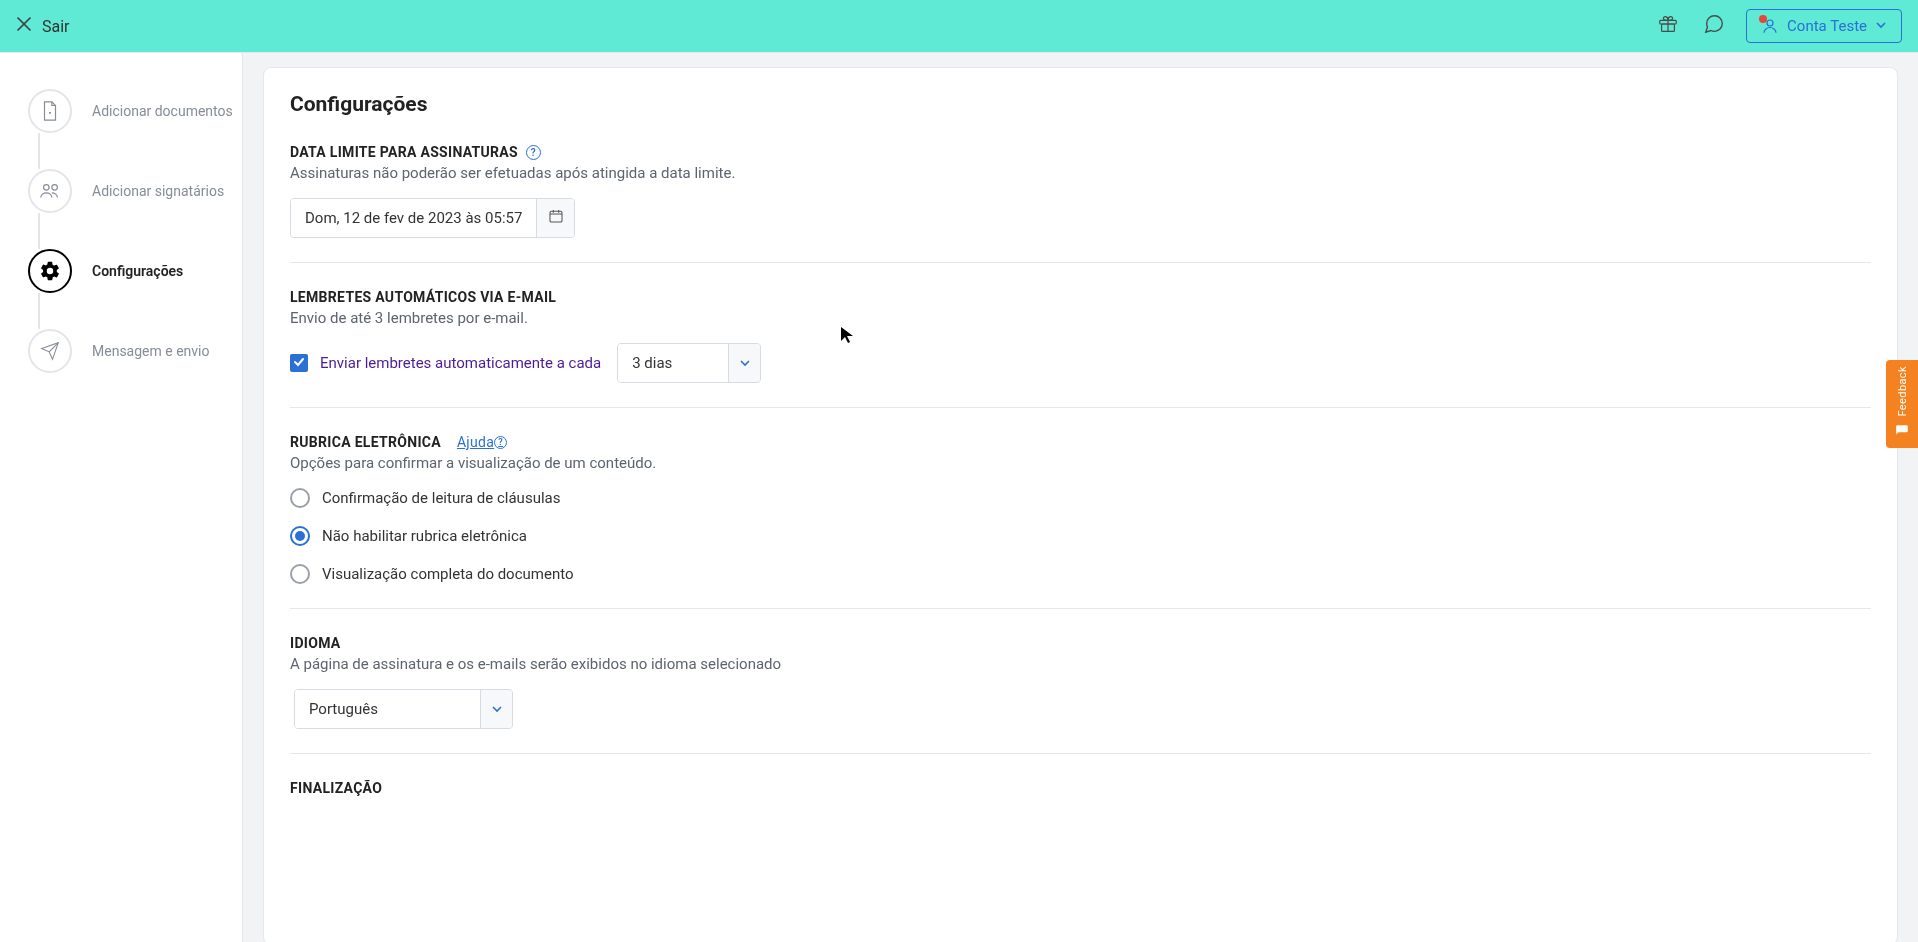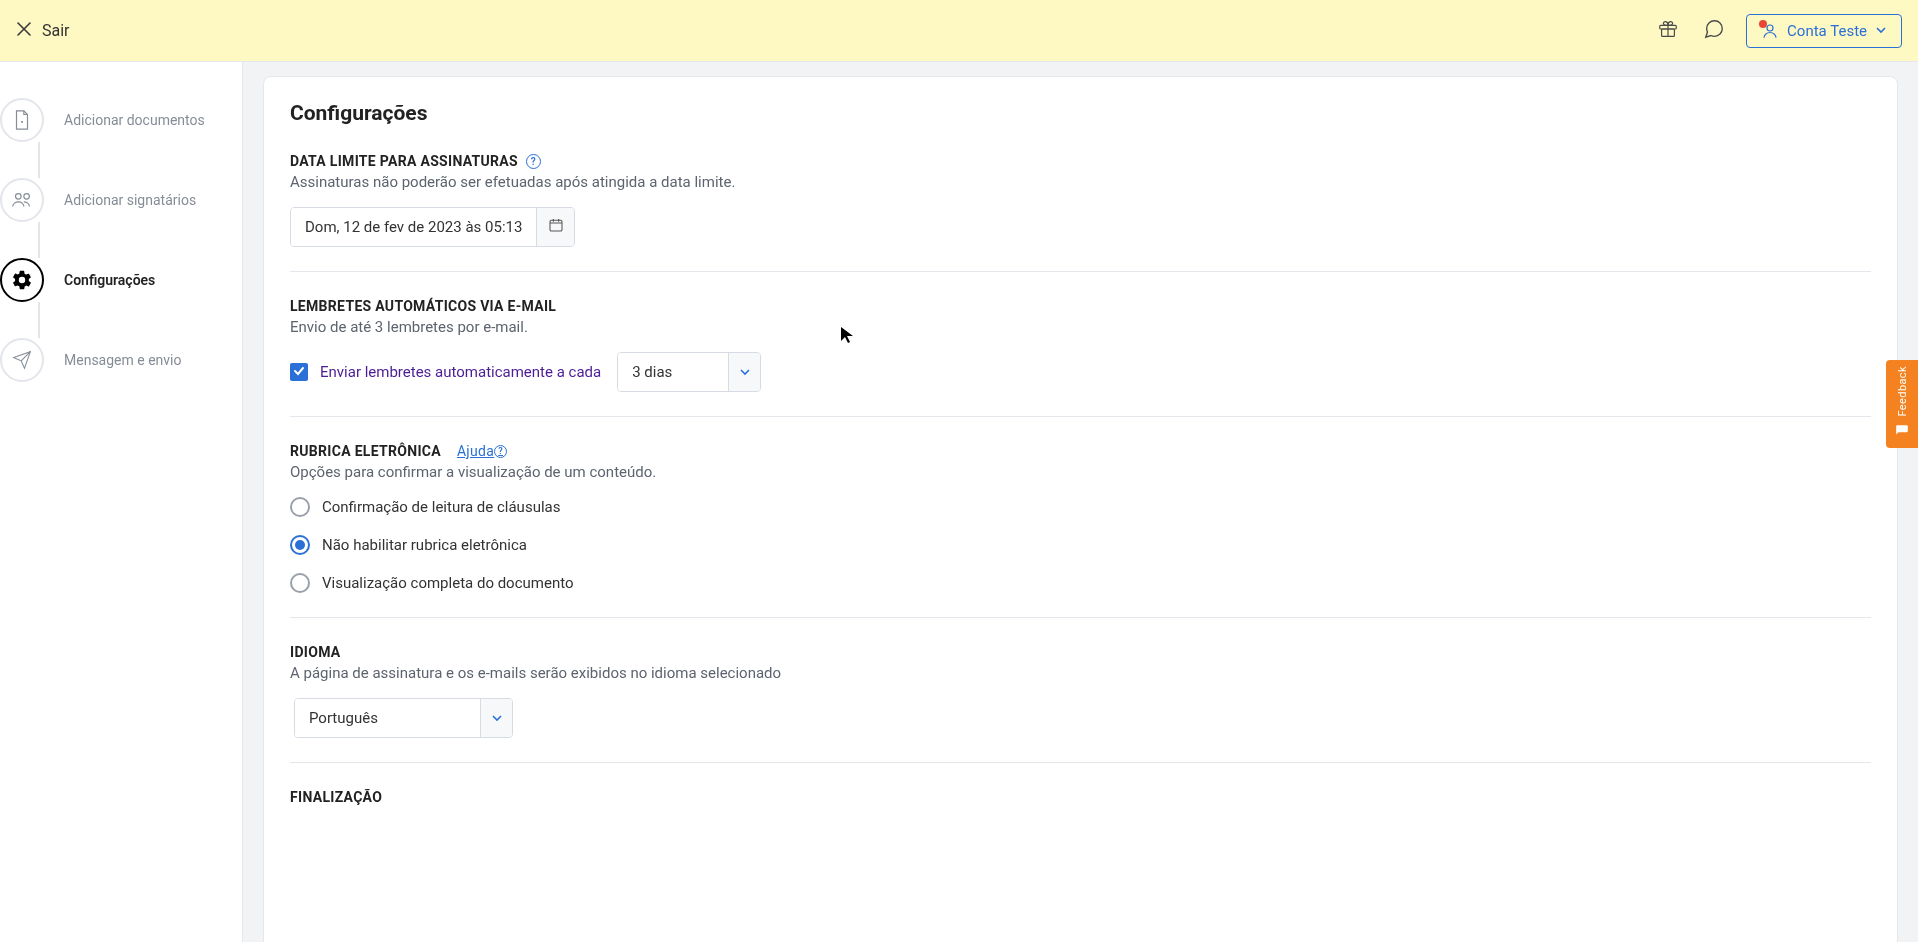--- a/index.html
+++ b/index.html
@@ -19,22 +19,22 @@
     font-family: -apple-system, BlinkMacSystemFont, "Segoe UI", Roboto, Helvetica, Arial, sans-serif;
     background: #f2f3f5;
     color: var(--text);
     width: 1918px;
     height: 942px;
     overflow: hidden;
   }
 
   
   .header {
-    height: 62px;
-    background: #fef9c3;
+    height: 53px;
+    background: #5eead4;
     border-bottom: 1px solid var(--border-light);
     display: flex;
     align-items: center;
     padding: 0 16px;
   }
   .header-left {
     display: flex;
     align-items: center;
     gap: 10px;
     color: var(--text);
@@ -82,21 +82,21 @@
     width: 243px;
     background: #fff;
     border-right: 1px solid var(--border-light);
     padding: 18px 0 0 0;
   }
   .step {
     position: relative;
     display: flex;
     align-items: center;
     gap: 20px;
-    padding-left: 0;
+    padding-left: 28px;
     height: 80px;
   }
   .step::after {
     content: "";
     position: absolute;
     left: 38px;
     top: 62px;
     width: 2px;
     height: 36px;
     background: var(--grey-step-line);
@@ -385,21 +385,21 @@
 
       <h1 class="page-title">Configurações</h1>
 
       <div class="section">
         <div class="section-title">
           <span>DATA LIMITE PARA ASSINATURAS</span>
           <span class="help-icon">?</span>
         </div>
         <p class="section-desc">Assinaturas não poderão ser efetuadas após atingida a data limite.</p>
         <div class="input-group">
-          <div class="input-text">Dom, 12 de fev de 2023 às 05:13</div>
+          <div class="input-text">Dom, 12 de fev de 2023 às 05:57</div>
           <div class="input-addon">
             <span>
               <svg width="16" height="16" viewBox="0 0 24 24" fill="none" stroke="#555" stroke-width="1.6">
                   <rect x="3" y="5" width="18" height="16" rx="2"></rect>
                   <line x1="3" y1="9" x2="21" y2="9"></line>
                   <line x1="8" y1="3" x2="8" y2="7"></line>
                   <line x1="16" y1="3" x2="16" y2="7"></line>
                 </svg>
             </span>
           </div>

